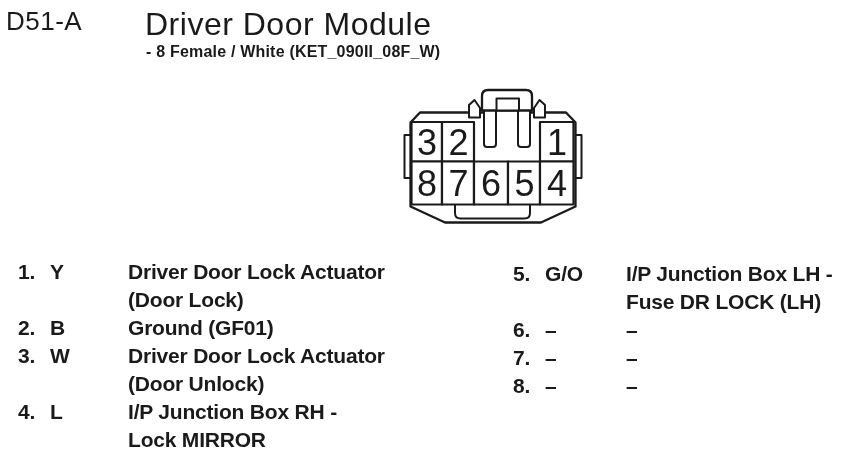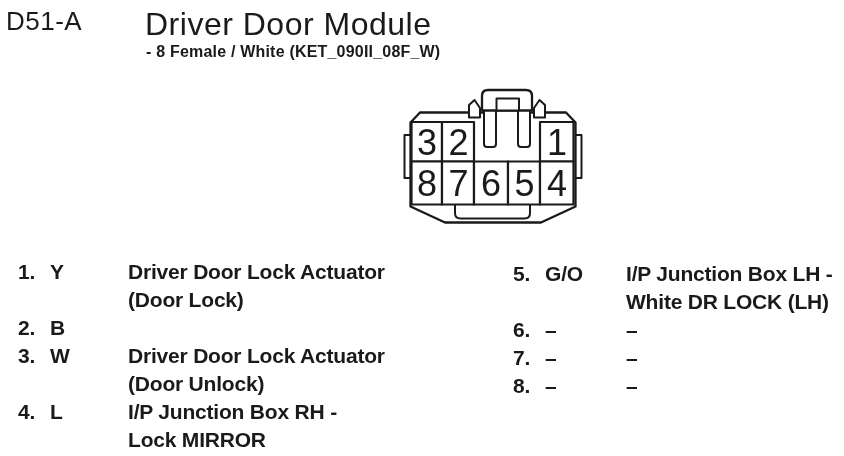--- a/index.html
+++ b/index.html
@@ -121,20 +121,21 @@
           <span class="pincode">Y</span>
         </span>
       <span class="pindesc">Driver Door Lock Actuator
 (Door Lock)</span>
     </div>
     <div class="pinrow">
       <span class="pinlabel">
           <span class="pinnum">2.</span>
           <span class="pincode">B</span>
         </span>
+      <span class="pindesc">Ground (GF01)</span>
     </div>
     <div class="pinrow">
       <span class="pinlabel">
           <span class="pinnum">3.</span>
           <span class="pincode">W</span>
         </span>
       <span class="pindesc">Driver Door Lock Actuator
 (Door Unlock)</span>
     </div>
     <div class="pinrow">
@@ -147,21 +148,21 @@
     </div>
   </div>
 
   <div class="pinlist pinlist-right">
     <div class="pinrow">
       <span class="pinlabel">
           <span class="pinnum">5.</span>
           <span class="pincode">G/O</span>
         </span>
       <span class="pindesc">I/P Junction Box LH -
-White DR LOCK (LH)</span>
+Fuse DR LOCK (LH)</span>
     </div>
     <div class="pinrow">
       <span class="pinlabel">
           <span class="pinnum">6.</span>
           <span class="pincode">–</span>
         </span>
       <span class="pindesc">–</span>
     </div>
     <div class="pinrow">
       <span class="pinlabel">

